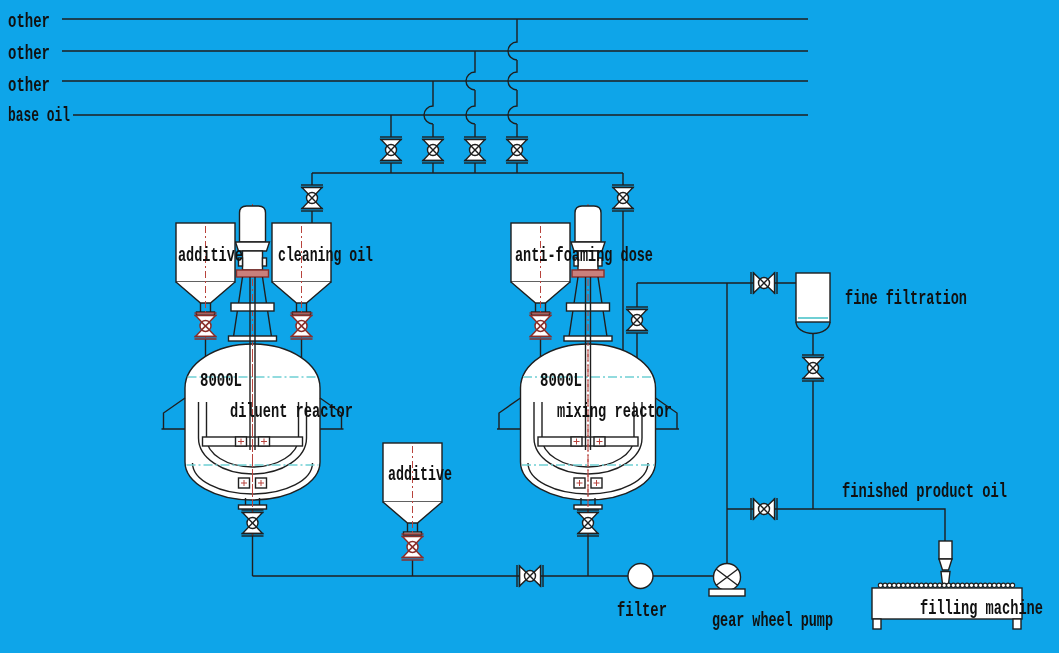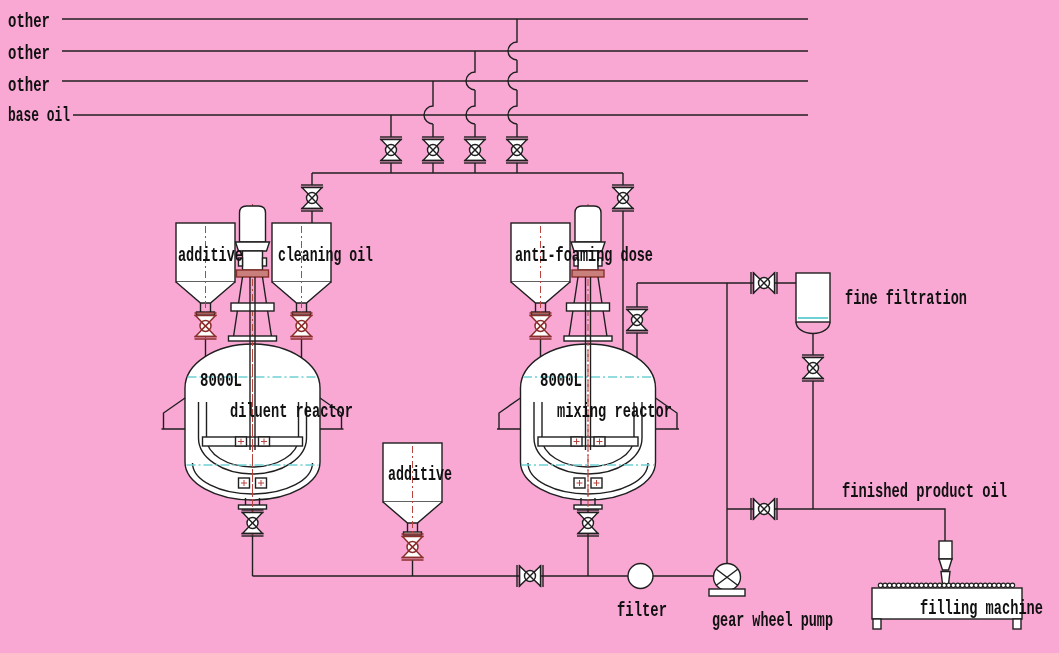--- a/index.html
+++ b/index.html
@@ -1,16 +1,16 @@
 <!DOCTYPE html>
 <html><head>
 <meta charset="utf-8">
 <style>
   html,body{margin:0;padding:0;background:#ffffff;}
-  .canvas{width:1059px;height:653px;background:#f9a8d4;position:relative;overflow:hidden;}
+  .canvas{width:1059px;height:653px;background:#0ea5e9;position:relative;overflow:hidden;}
   svg{display:block;}
   text{font-family:"Liberation Mono","DejaVu Sans Mono",monospace;font-weight:bold;font-size:21px;fill:#111;}
   .pipe{stroke:#1f1f1f;stroke-width:1.4;fill:none;}
   .thin{stroke:#1f1f1f;stroke-width:1.1;fill:none;}
   .whitefill{fill:#ffffff;}
 </style>
 </head>
 <body>
 
 <div class="canvas">

